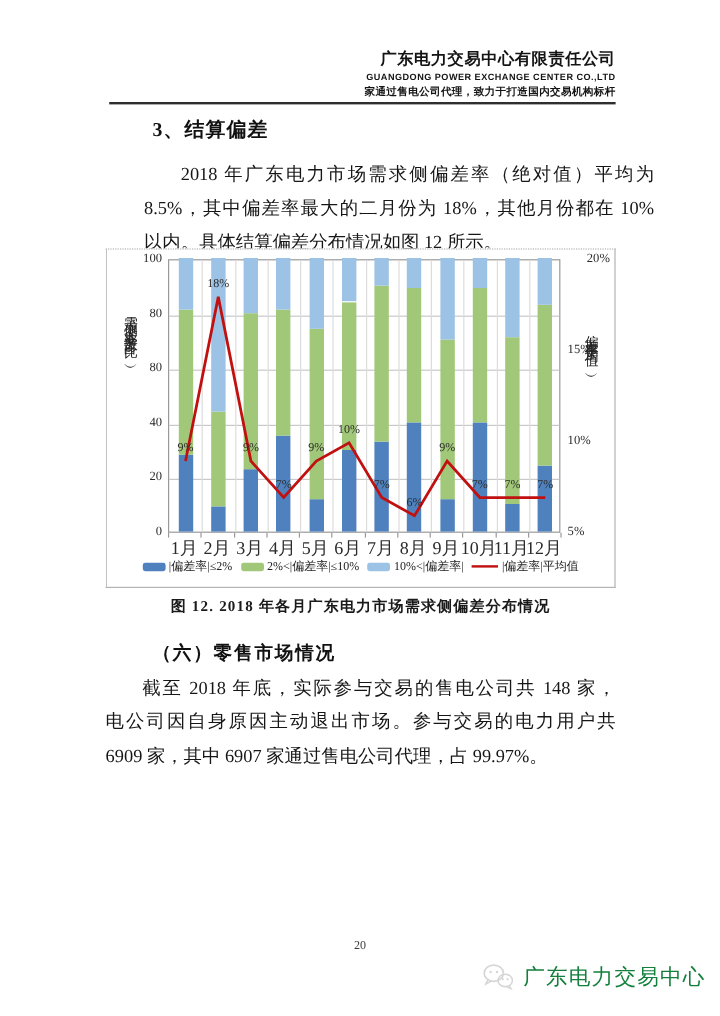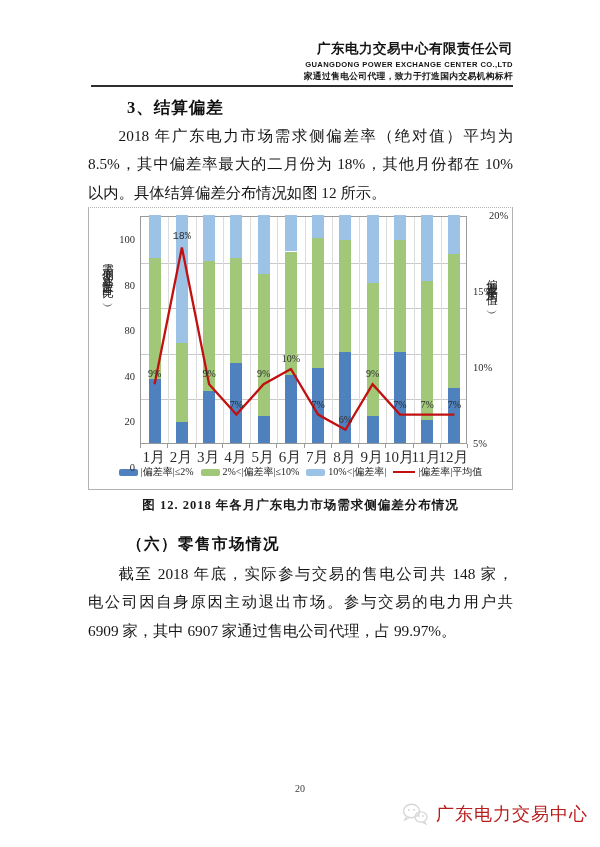--- a/index.html
+++ b/index.html
@@ -10,53 +10,53 @@
   .company-cn { font-size:13.5px; font-weight:bold; letter-spacing:0.5px; line-height:15px; }
   .company-en { font-size:7.6px; font-weight:bold; letter-spacing:0.4px; line-height:11px; margin-top:3px; }
   .slogan { font-size:8.8px; font-weight:bold; letter-spacing:0.3px; line-height:11px; margin-top:1px; }
   .header-rule { position:absolute; left:91px; top:85px; width:422px; height:2px; background:#2e2e2e; }
 
   .sec-heading { position:absolute; left:127px; font-weight:bold; color:#111; }
   .sec1-heading { top:97px; font-size:16.5px; letter-spacing:1px; }
   .sec2-heading { top:534px; font-size:15.5px; letter-spacing:1.5px; }
 
   .para { position:absolute; left:88px; width:425px; font-size:15.3px; color:#161616; }
-  .para1 { top:122px; }
+  .para1 { top:132px;margin-left:32px; }
   .para2 { top:560px; }
   .para-line { height:28.3px; line-height:28.3px; text-align:justify; text-align-last:justify; white-space:nowrap; }
   .para-line.first { text-indent:2em; }
   .para-line.last { text-align-last:left; white-space:normal; }
 
   .chart { position:absolute; left:88px; top:207px; width:425px; height:283px; background:#fff;
            border:1px solid #b3b3b3; border-top-style:dotted; font-family:"Liberation Serif","DejaVu Serif",serif; }
   .plot { position:absolute; left:51px; top:8px; width:327px; height:228px; border:1px solid #9a9a9a; background:#fff; }
   .hgrid { position:absolute; left:0; width:100%; height:1px; background:#c9c9c9; }
   .vgrid { position:absolute; top:0; height:100%; width:1px; background:#dcdcdc; }
   .bar-seg { position:absolute; }
   .plot svg { position:absolute; left:0; top:0; pointer-events:none; }
   .data-label { position:absolute; width:30px; text-align:center; font-size:10px; color:#2b2b2b; }
   .tick-label { position:absolute; font-size:10.5px; color:#2b2b2b; }
-  .tick-left { width:32px; text-align:right;margin-top:24px; }
+  .tick-left { width:32px; text-align:right; }
   .tick-right { width:34px; text-align:left; }
   .x-label { position:absolute; top:240px; width:30px; text-align:center; font-size:15px; color:#2b2b2b; }
   .x-tick { position:absolute; top:236px; width:1px; height:4px; background:#9a9a9a; }
   .axis-title { position:absolute; writing-mode:vertical-rl; font-size:11.5px; letter-spacing:3px; color:#222; }
   .axis-title.left { left:11px; top:46px; }
   .axis-title.right { left:395px; top:62px; }
   .legend { position:absolute; left:0; right:0; top:257px; display:flex; justify-content:center; align-items:center; gap:7px; font-size:10px; color:#222; }
   .legend-item { display:flex; align-items:center; gap:3px; }
   .legend-swatch { width:19px; height:7px; border-radius:2px; }
   .legend-line { width:22px; height:2.5px; }
 
   .caption { position:absolute; top:497px; left:88px; width:425px; text-align:center; font-size:12.5px; letter-spacing:1px; color:#1a1a1a; font-weight:bold; }
 
   .page-number { position:absolute; top:783px; left:0; width:600px; text-align:center; font-size:10px; color:#3a3a3a; }
 
   .watermark { position:absolute; top:802px; right:12px; display:flex; align-items:center; gap:7px;
-               font-family:"Liberation Sans","DejaVu Sans",sans-serif; color:#b91c1c; font-size:18px; letter-spacing:1px; }
+               font-family:"Liberation Sans","DejaVu Sans",sans-serif; color:#15803d; font-size:18px; letter-spacing:1px; }
 </style>
 </head>
 <body>
 
 <div class="header">
   <div class="company-cn">广东电力交易中心有限责任公司</div>
   <div class="company-en">GUANGDONG POWER EXCHANGE CENTER CO.,LTD</div>
   <div class="slogan">家通过售电公司代理，致力于打造国内交易机构标杆</div>
 </div>
 <div class="header-rule"></div>
@@ -118,21 +118,21 @@
       <div class="bar-seg" style="left: 280.125px; width: 12px; bottom: 0px; height: 22.8px; background: rgb(78, 129, 189);"></div>
       <div class="bar-seg" style="left: 280.125px; width: 12px; bottom: 22.8px; height: 139.08px; background: rgb(160, 200, 120);"></div>
       <div class="bar-seg" style="left: 280.125px; width: 12px; bottom: 161.88px; height: 66.12px; background: rgb(156, 194, 229);"></div>
       <div class="bar-seg" style="left: 307.375px; width: 12px; bottom: 0px; height: 54.72px; background: rgb(78, 129, 189);"></div>
       <div class="bar-seg" style="left: 307.375px; width: 12px; bottom: 54.72px; height: 134.52px; background: rgb(160, 200, 120);"></div>
       <div class="bar-seg" style="left: 307.375px; width: 12px; bottom: 189.24px; height: 38.76px; background: rgb(156, 194, 229);"></div>
       <svg width="327" height="228" viewBox="0 0 327 228">
         <polyline points="13.6,167.2 40.9,30.4 68.1,167.2 95.4,197.6 122.6,167.2 149.9,152.0 177.1,197.6 204.4,212.8 231.6,167.2 258.9,197.6 286.1,197.6 313.4,197.6" fill="none" stroke="#c11010" stroke-width="2.3"></polyline>
       </svg>
       <div class="data-label" style="left: -1.375px; top: 151.2px;">9%</div>
-      <div class="data-label" style="left: 25.875px; top: 14.4px; font-family: Liberation Mono, monospace;">18%</div>
+      <div class="data-label" style="left: 25.875px; top: 14.4px;">18%</div>
       <div class="data-label" style="left: 53.125px; top: 151.2px;">9%</div>
       <div class="data-label" style="left: 80.375px; top: 181.6px;">7%</div>
       <div class="data-label" style="left: 107.625px; top: 151.2px;">9%</div>
       <div class="data-label" style="left: 134.875px; top: 136px;">10%</div>
       <div class="data-label" style="left: 162.125px; top: 181.6px;">7%</div>
       <div class="data-label" style="left: 189.375px; top: 196.8px;">6%</div>
       <div class="data-label" style="left: 216.625px; top: 151.2px;">9%</div>
       <div class="data-label" style="left: 243.875px; top: 181.6px;">7%</div>
       <div class="data-label" style="left: 271.125px; top: 181.6px;">7%</div>
       <div class="data-label" style="left: 298.375px; top: 181.6px;">7%</div>

